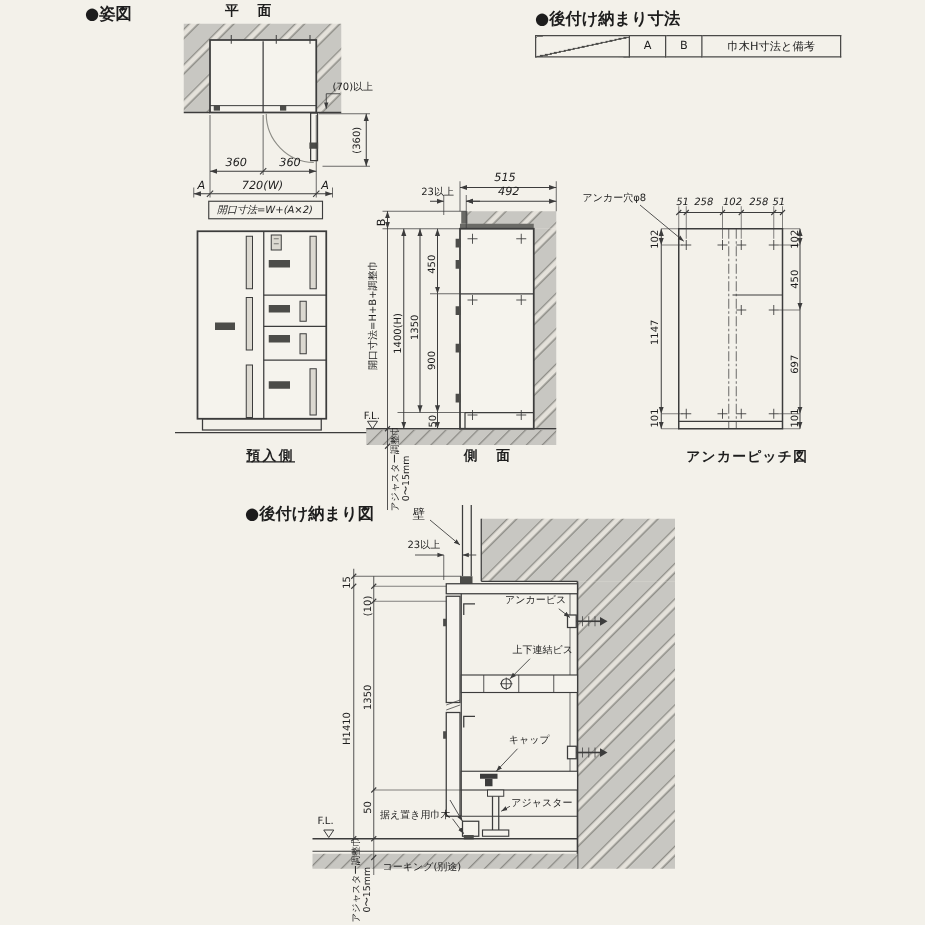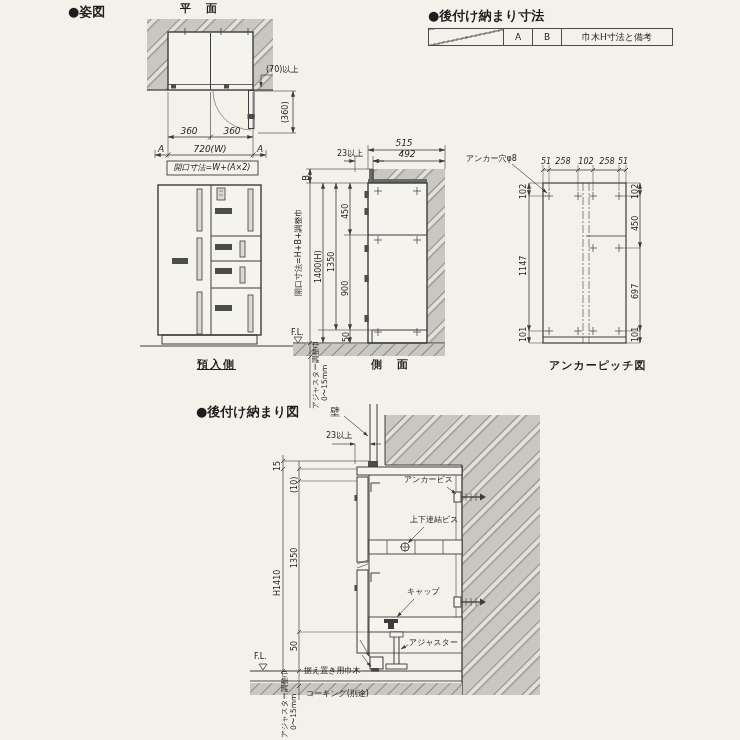--- a/index.html
+++ b/index.html
@@ -393,21 +393,21 @@
 <span class="vt sm" style="left:632px;top:299px;">697</span>
 <span class="vt sm" style="left:632px;top:342px;">101</span>
 <span class="t cap" style="left:549px;top:360px;letter-spacing:1px;">アンカーピッチ図</span>
 
 <span class="t ttl" style="left:196px;top:405px;">●後付け納まり図</span>
 <span class="t" style="left:330px;top:406px;font-size:10px;">壁</span>
 <span class="t sm" style="left:326px;top:432px;">23以上</span>
 <span class="t sm" style="left:404px;top:476px;">アンカービス</span>
 <span class="t sm" style="left:410px;top:516px;">上下連結ビス</span>
 <span class="t sm" style="left:407px;top:588px;">キャップ</span>
-<span class="t sm" style="left:304px;top:667px;">据え置き用巾木</span>
+<span class="t sm" style="left:304px;top:648px;">据え置き用巾木</span>
 <span class="t sm" style="left:306px;top:646px;margin-top:44px;">コーキング(別途)</span>
 <span class="t sm" style="left:409px;top:639px;">アジャスター</span>
 <span class="t sm" style="left:254px;top:653px;">F.L.</span>
 <span class="vt sm" style="left:274px;top:471px;">15</span>
 <span class="vt sm" style="left:291px;top:493px;">(10)</span>
 <span class="vt sm" style="left:291px;top:568px;">1350</span>
 <span class="vt sm" style="left:274px;top:596px;">H1410</span>
 <span class="vt sm" style="left:291px;top:651px;">50</span>
 <span class="vt xs" style="left:281px;top:738px;">アジャスター調整巾</span>
 <span class="vt xs" style="left:290px;top:730px;">0〜15mm</span>

